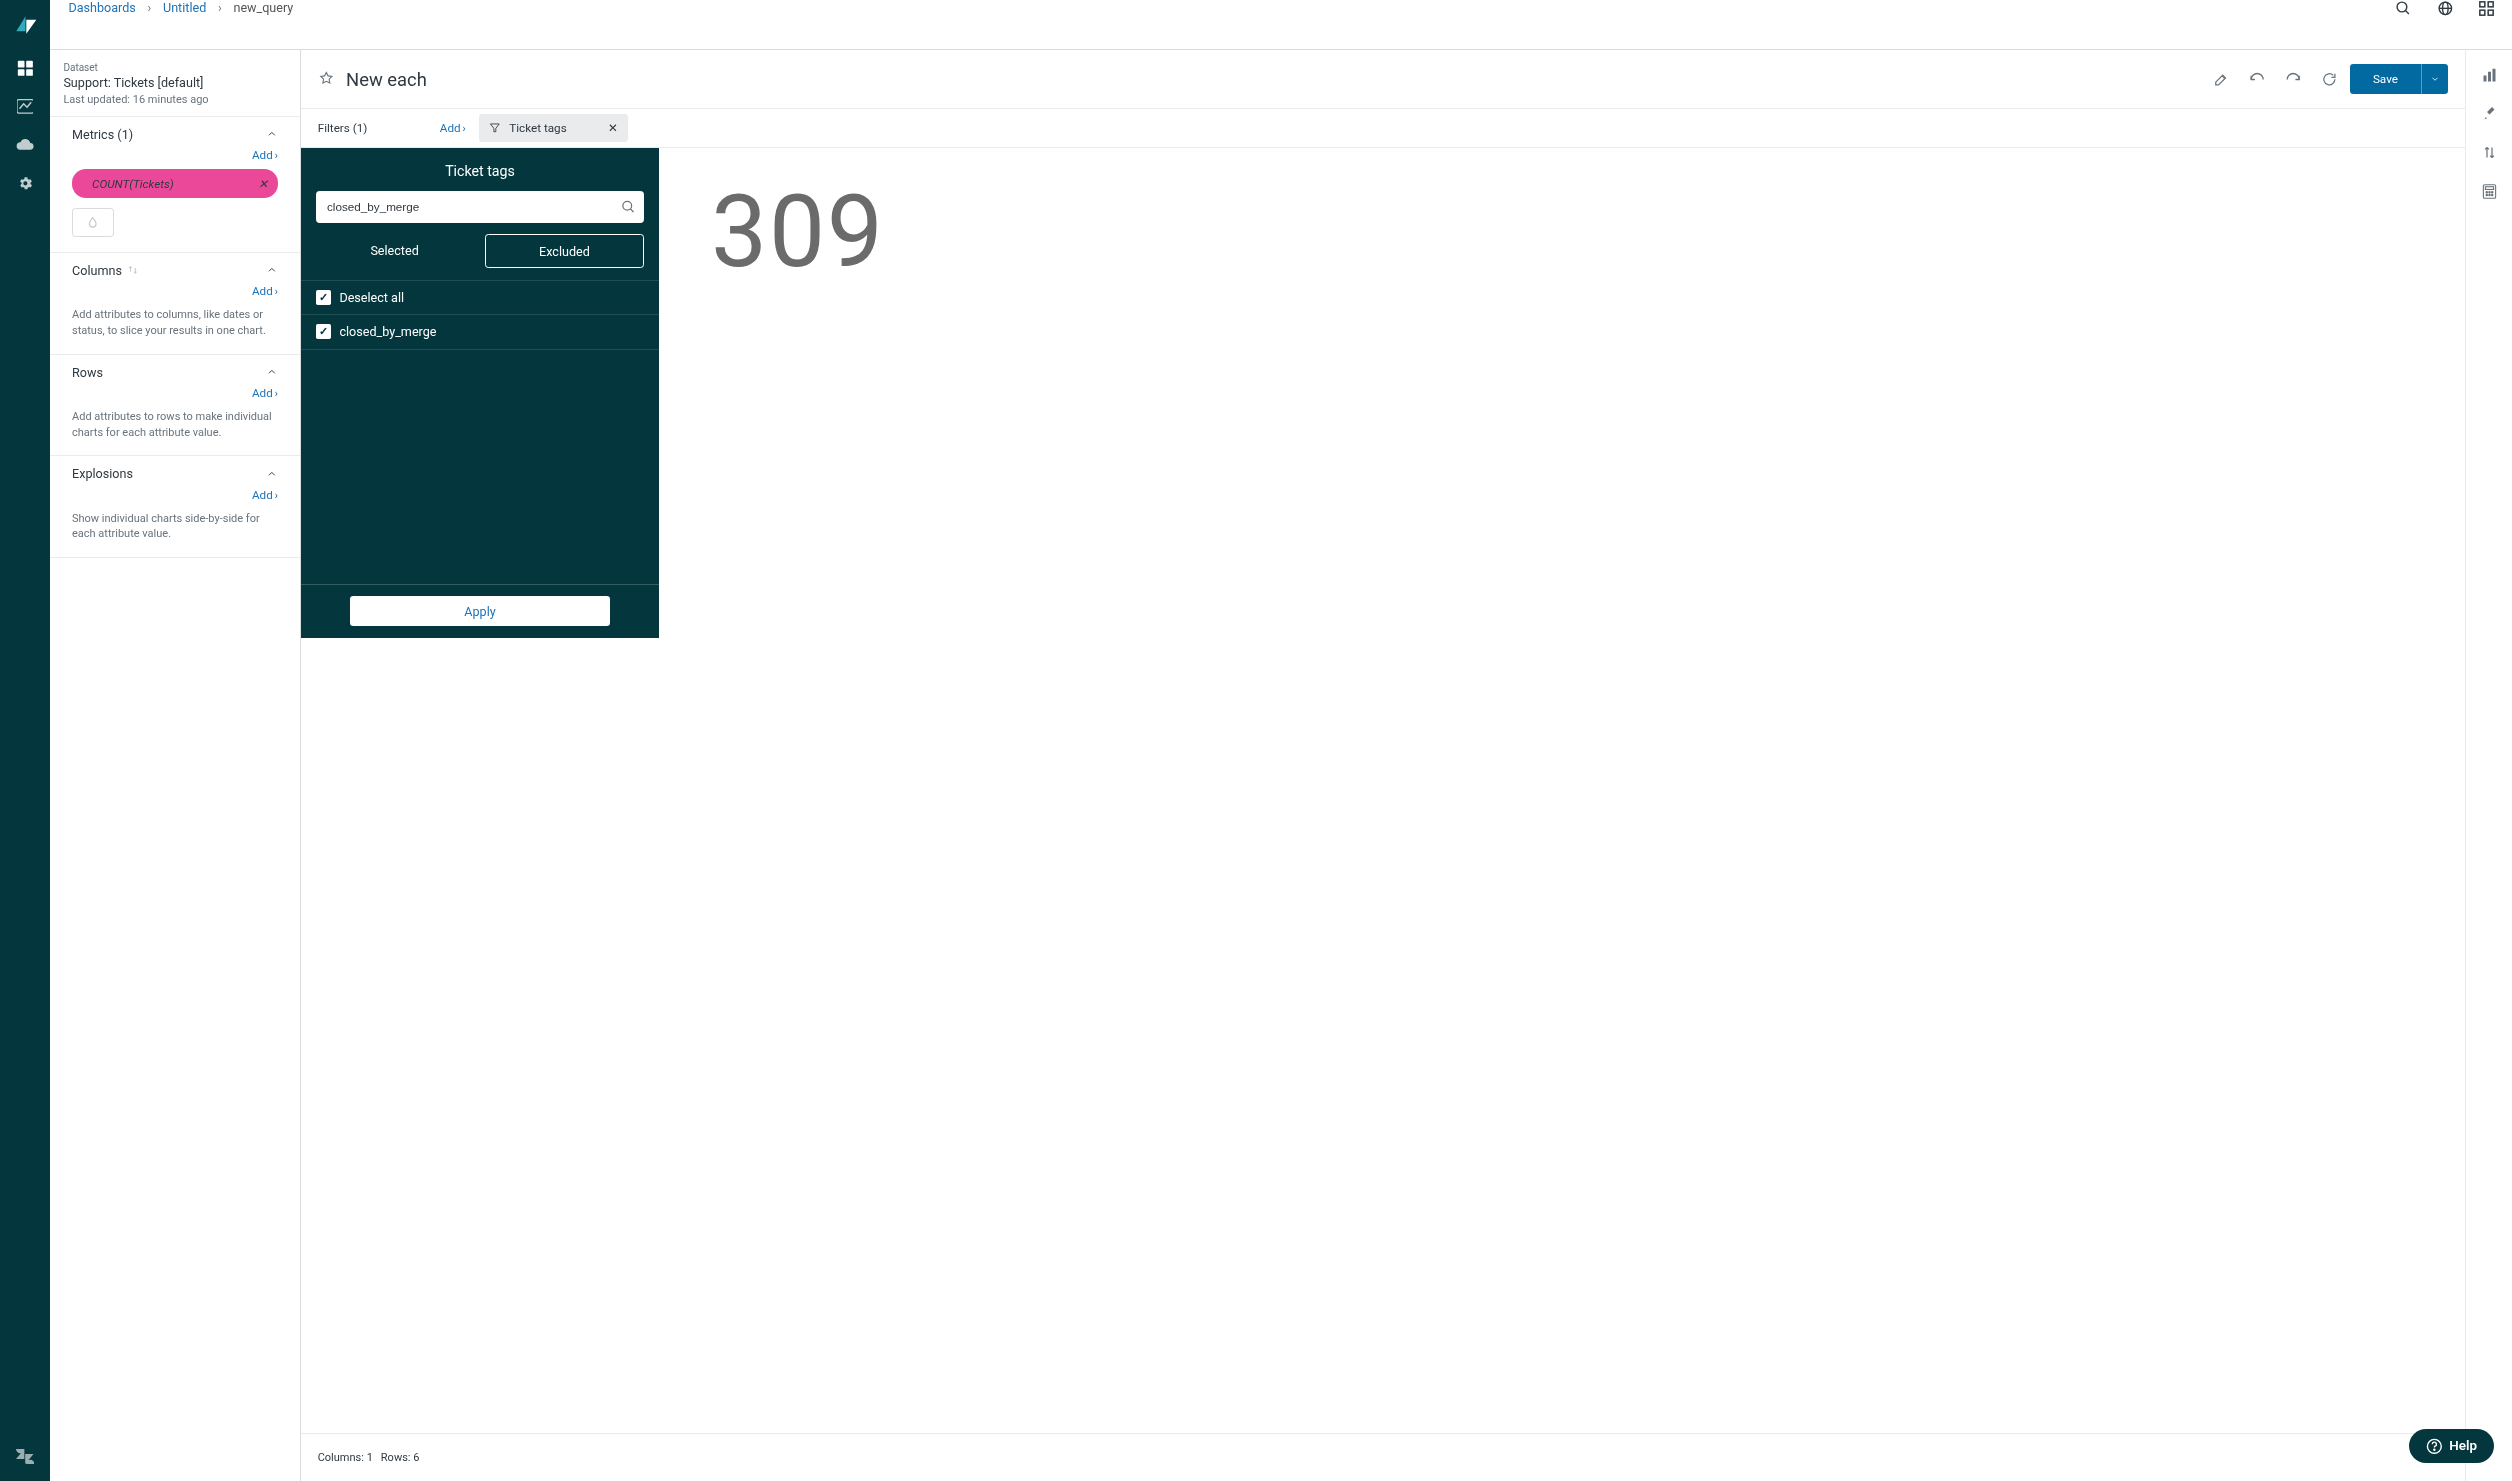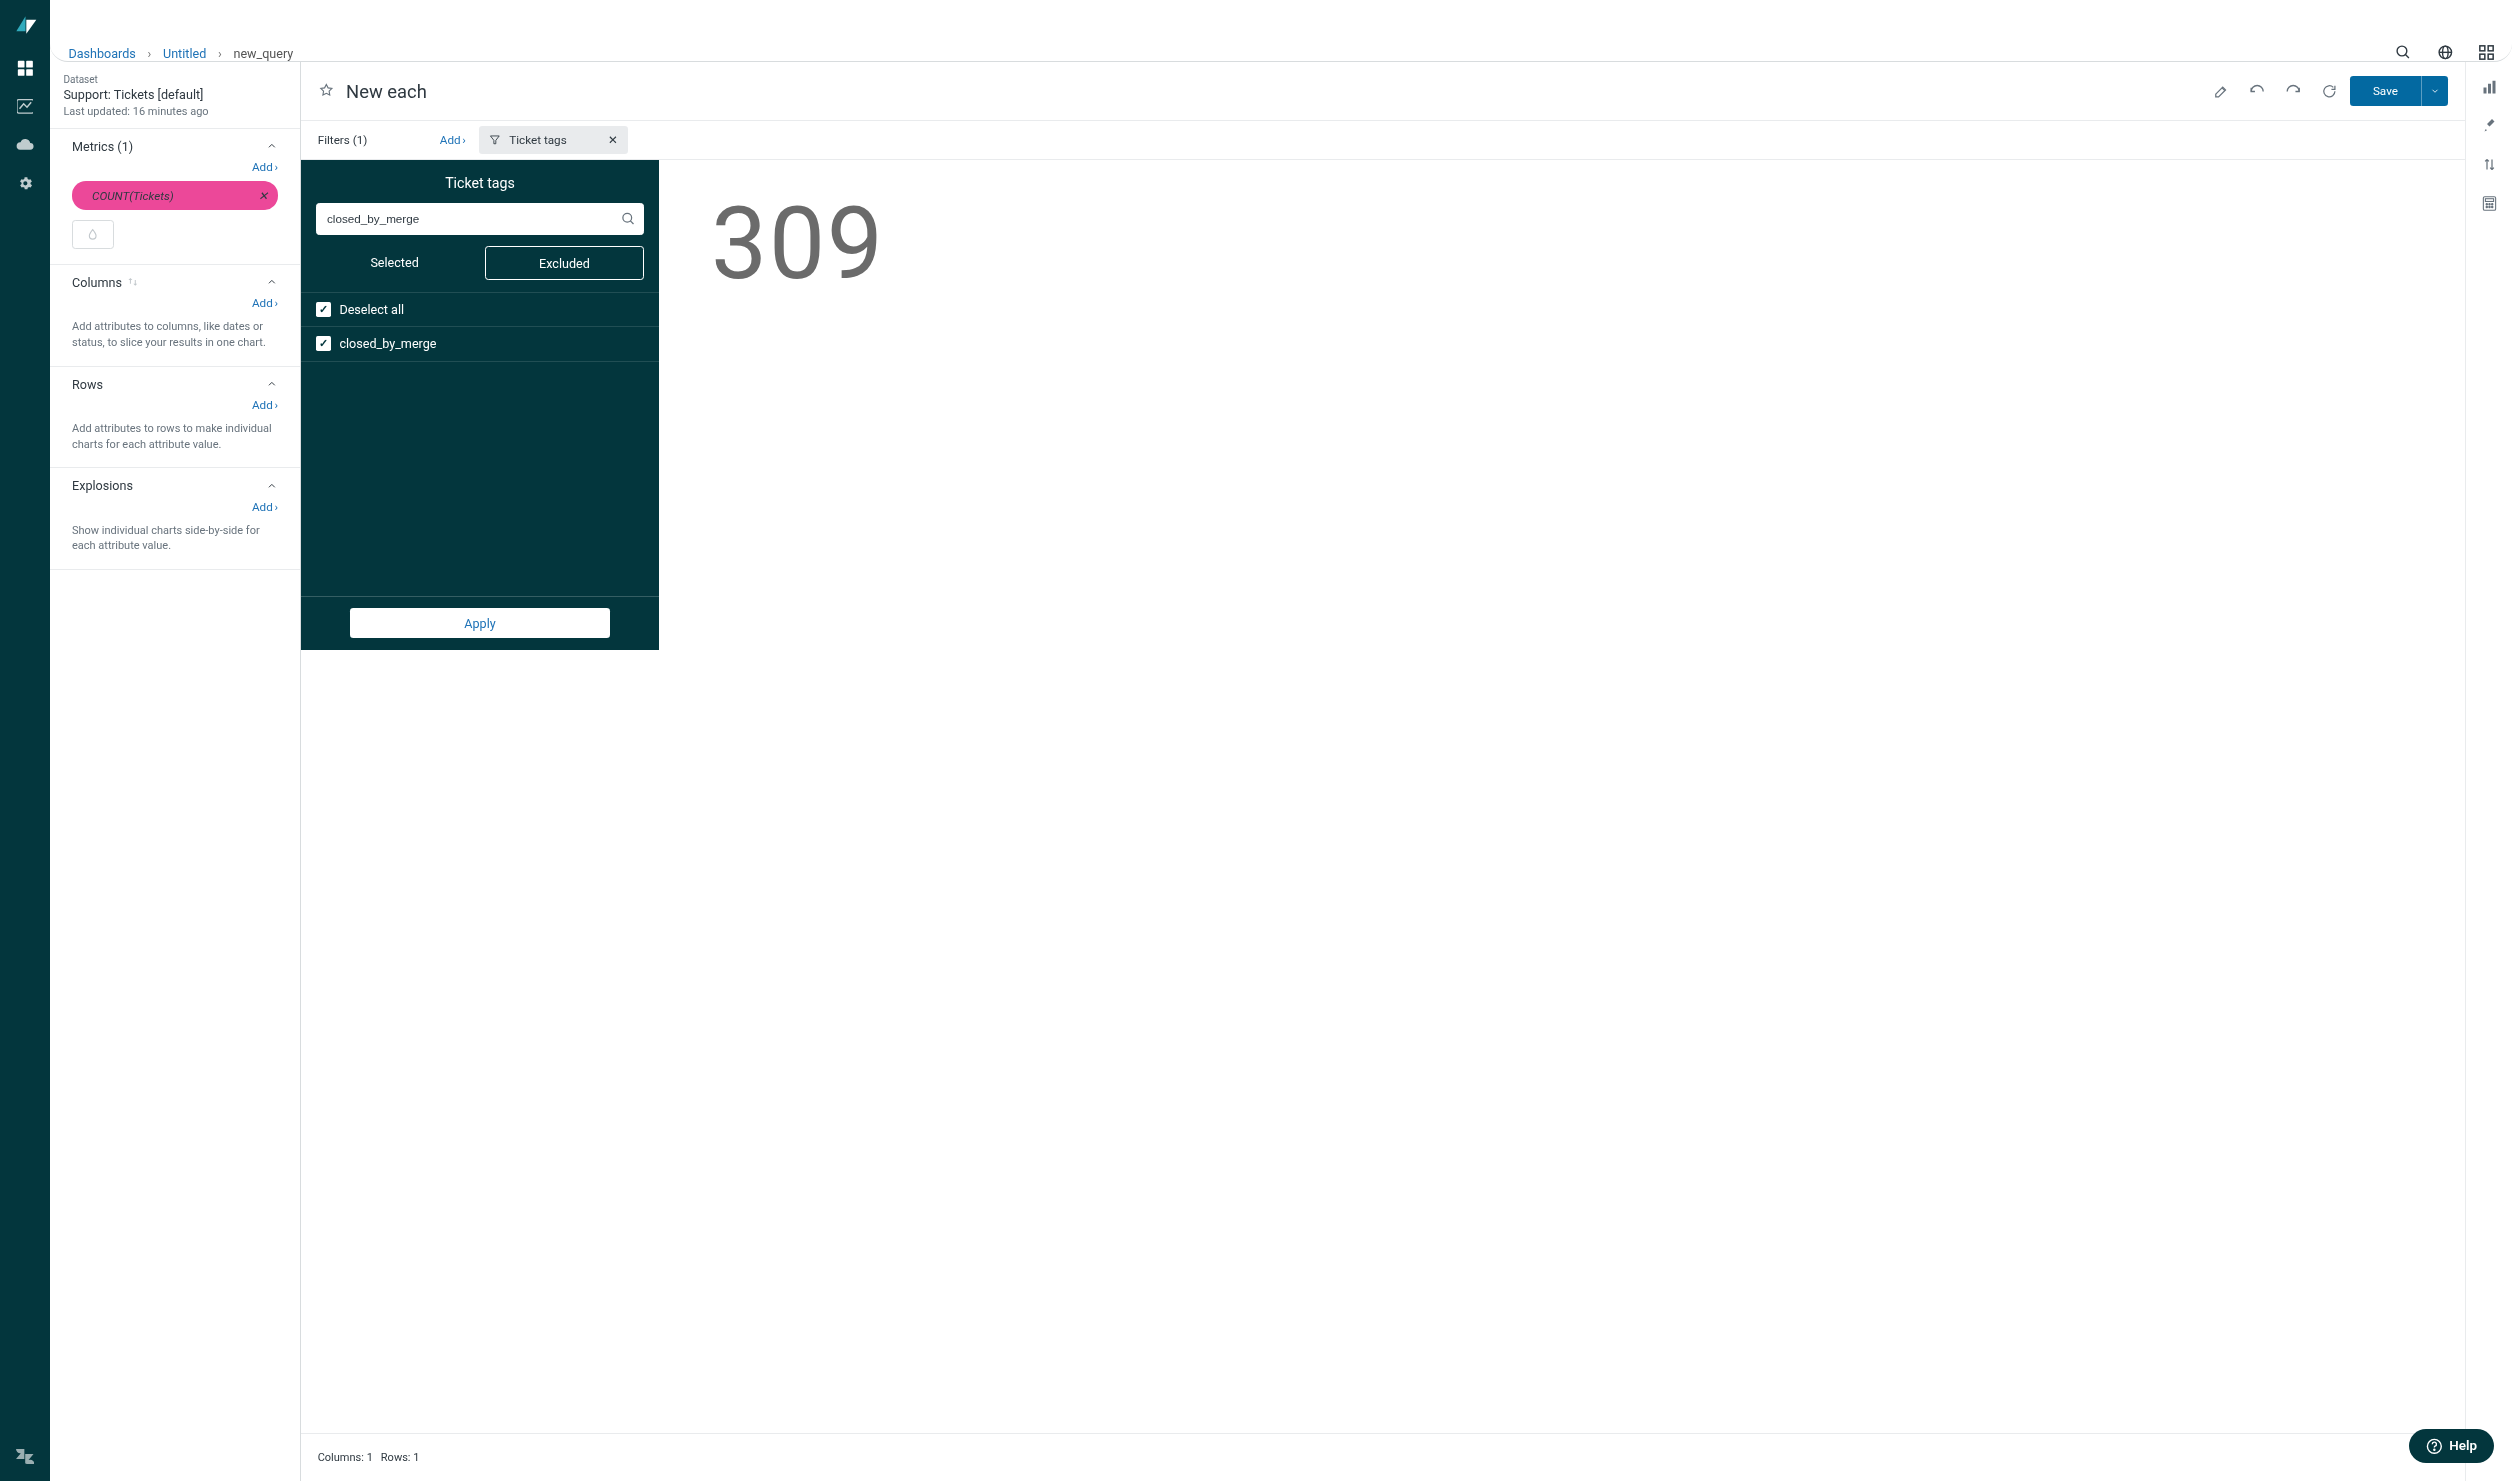--- a/index.html
+++ b/index.html
@@ -8,21 +8,21 @@
 .app { display: flex; height: 100vh; }
 
 .side-rail { width: 50px; background: #03363d; display: flex; flex-direction: column; align-items: center; padding-top: 10px; gap: 18.4px; }
 .side-rail .rail-icon { width: 20px; height: 20px; display: flex; align-items: center; justify-content: center; color: #fff; cursor: pointer; }
 .side-rail .logo-box { width: 30px; height: 30px; display: flex; align-items: center; justify-content: center; }
 .side-rail .spacer { flex: 1; }
 .rail-dim { opacity: 0.75; }
 
 .main { flex: 1; display: flex; flex-direction: column; min-width: 0; }
 
-.top-bar { height: 62px; border-bottom: 0.8px solid #d8dcde; display: flex; align-items: flex-end; padding: 0 18.4px; border-radius: 18px; }
+.top-bar { height: 50px; border-bottom: 0.8px solid #d8dcde; display: flex; align-items: flex-start; padding: 0 18.4px; }
 .breadcrumb { display: flex; align-items: center; gap: 11.7px; font-size: 12.6px; }
 .breadcrumb .link { color: #1f73b7; cursor: pointer; }
 .breadcrumb .sep { color: #767676; }
 .breadcrumb .current { color: #555; }
 .top-bar .right { margin-left: auto; display: flex; align-items: center; gap: 25px; color: #2f3941; }
 .icon-btn { cursor: pointer; display: flex; align-items: center; justify-content: center; }
 
 .workspace { flex: 1; display: flex; min-height: 0; position: relative; }
 
 .panel-left { width: 251px; border-right: 0.8px solid #d8dcde; display: flex; flex-direction: column; overflow: hidden; }
@@ -330,21 +330,21 @@
             <div class="pop-spacer"></div>
             <div class="pop-apply-line">
               <div class="apply-btn">Apply</div>
             </div>
           </div>
           <div class="big-number">309</div>
         </div>
 
         <div class="status-bar">
           <span>Columns: 1</span>
-          <span>Rows: 1</span>
+          <span>Rows: 6</span>
         </div>
       </div>
 
       <div class="panel-right">
         <span class="icon-btn">
           <svg width="15" height="15" viewBox="0 0 20 20" fill="#68737d">
               <rect x="2" y="10" width="4" height="8"></rect>
               <rect x="8" y="5" width="4" height="13"></rect>
               <rect x="14" y="1" width="4" height="17"></rect>
             </svg>

